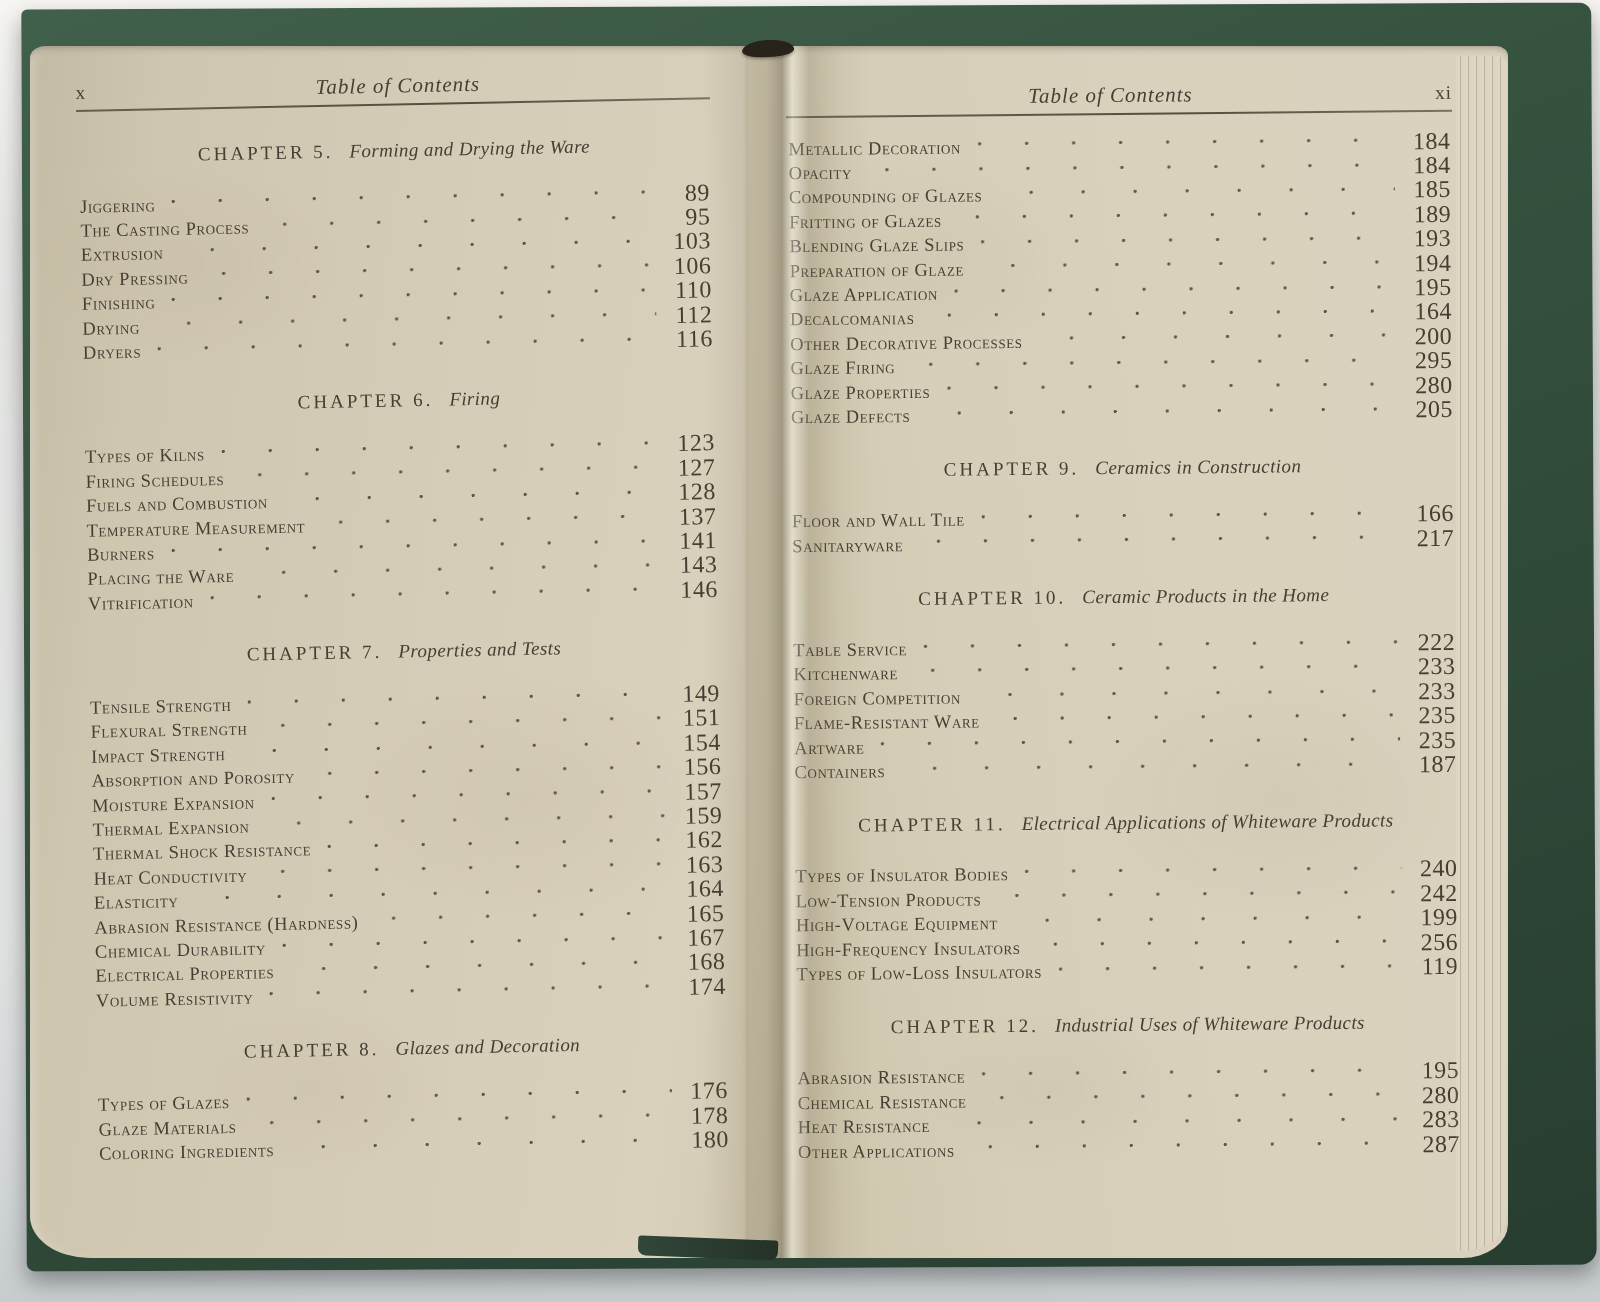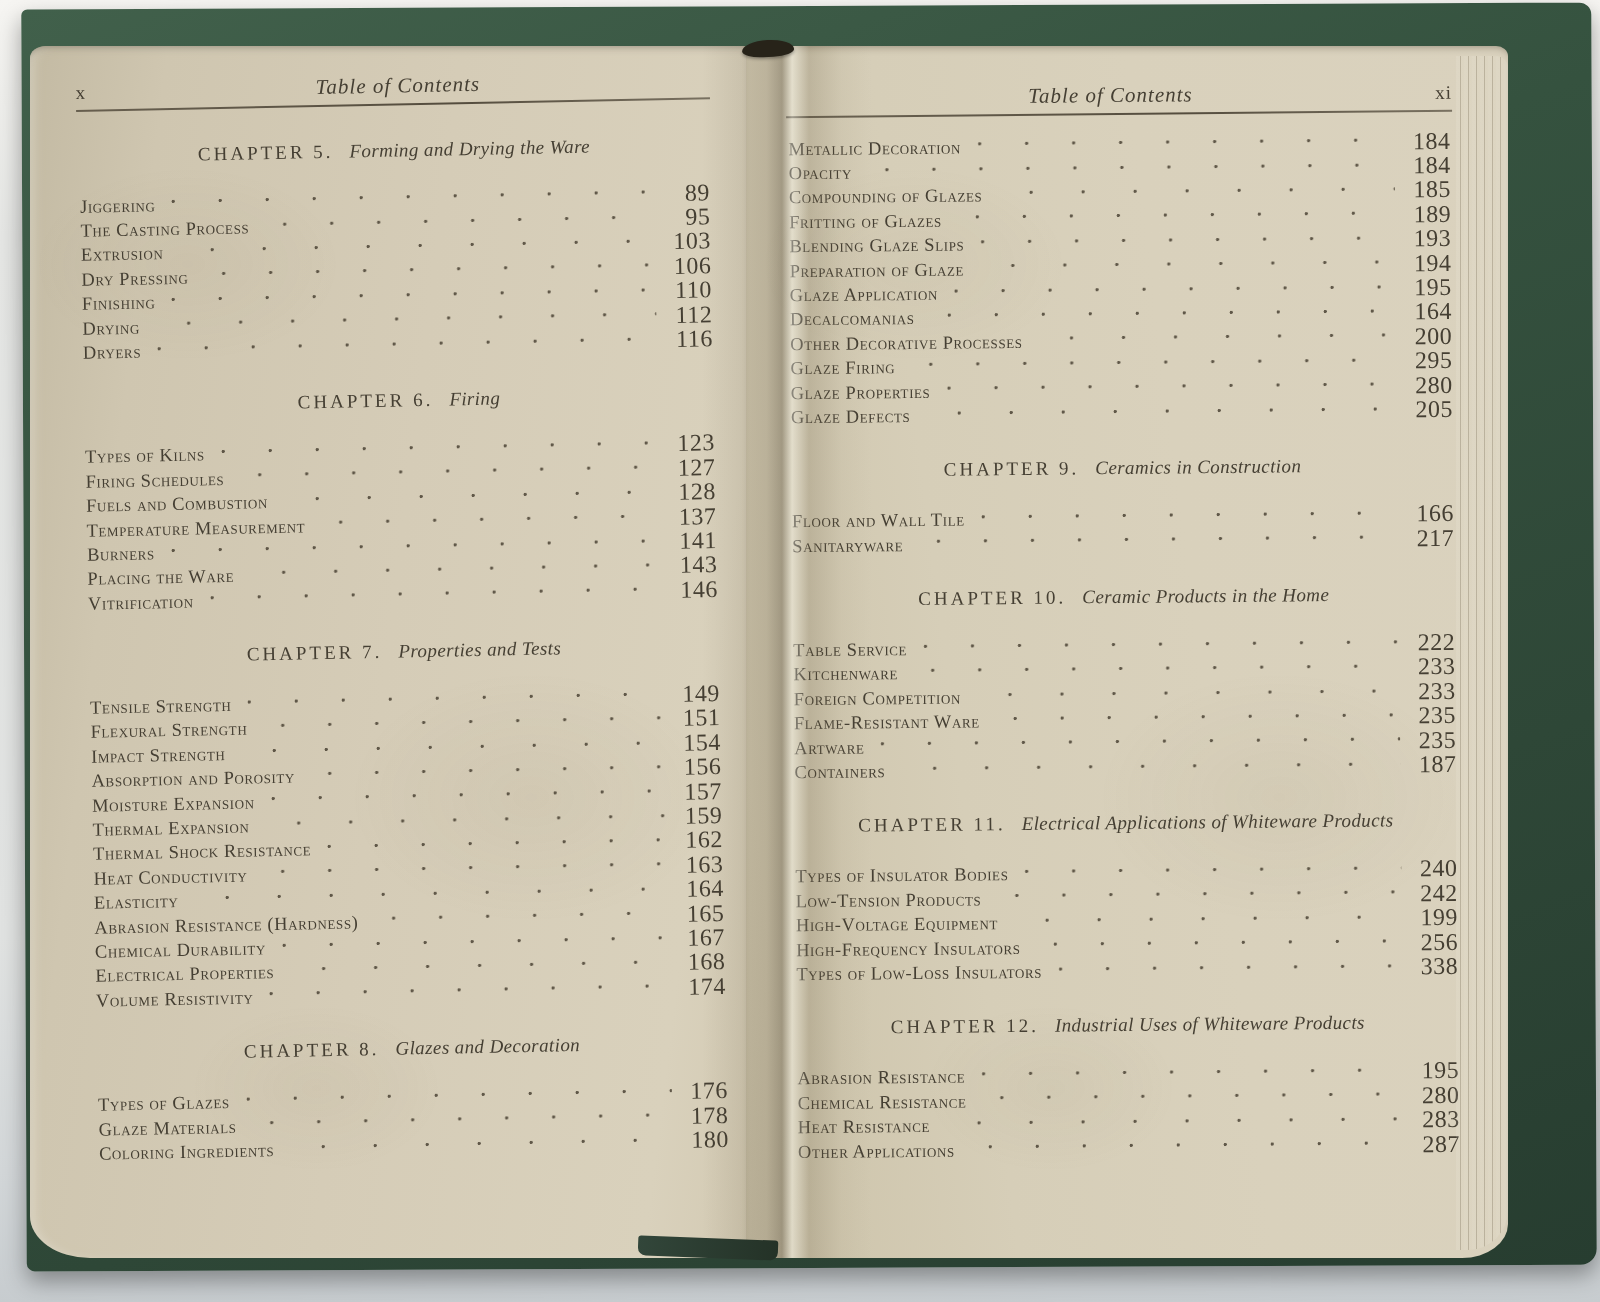--- a/index.html
+++ b/index.html
@@ -400,21 +400,21 @@
               <span class="pg">199</span>
             </div>
             <div class="row">
               <span class="lbl">High-Frequency Insulators</span>
               <span class="lead"></span>
               <span class="pg">256</span>
             </div>
             <div class="row">
               <span class="lbl">Types of Low-Loss Insulators</span>
               <span class="lead"></span>
-              <span class="pg">338</span>
+              <span class="pg">119</span>
             </div>
           </div>
           <div class="ch-head"><span class="ch-label">CHAPTER 12.</span><span class="ch-title">Industrial Uses of Whiteware Products</span></div>
           <div class="entries">
             <div class="row">
               <span class="lbl">Abrasion Resistance</span>
               <span class="lead"></span>
               <span class="pg">195</span>
             </div>
             <div class="row">

